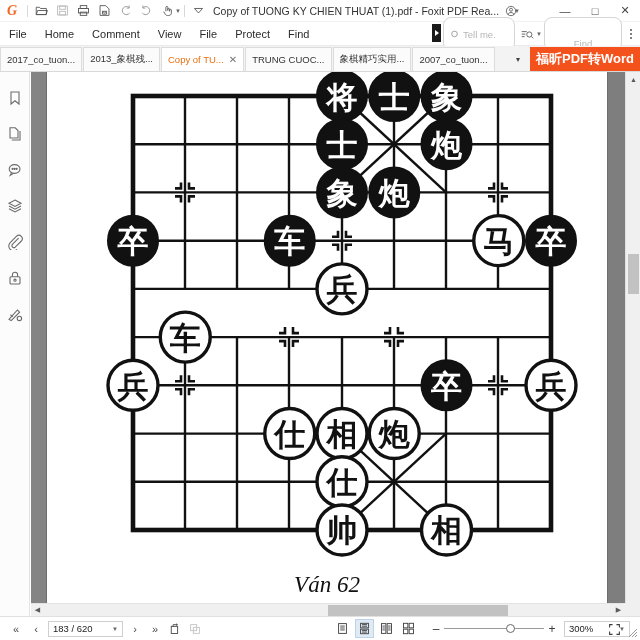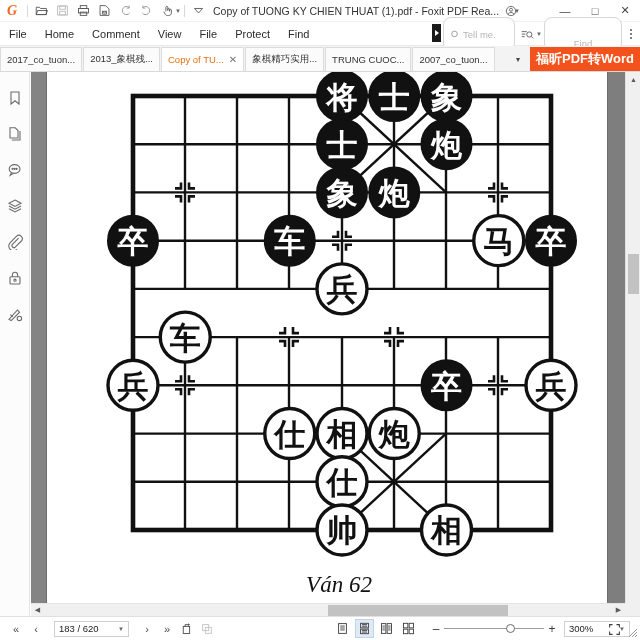--- a/index.html
+++ b/index.html
@@ -114,21 +114,21 @@
   .gutter-l { position:absolute; left:0; top:0; width:16px; height:544px; background:#848484; }
   .page {
     position:absolute; left:16px; top:0; width:560px; height:544px;
     background:#ffffff; box-shadow:0 0 0 1px #6d6d6d;
   }
 
   
   #board { position:absolute; left:0; top:0; }
 
   .caption {
-    position:absolute; left:12px; top:500px; width:560px; text-align:center;
+    position:absolute; left:0; top:500px; width:560px; text-align:center;
     font-family:"Liberation Serif", serif; font-size:23px; font-style:italic;
     color:#111; overflow:hidden; height:44px;
   }
 
   
   .vscroll {
     position:absolute; right:0; top:72px; width:15px; height:544px;
     background:#f0f0f0; border-left:1px solid #e0e0e0;
   }
   .vs-arrow { width:15px; height:14px; display:flex; align-items:center; justify-content:center;
@@ -147,21 +147,21 @@
   
   .statusbar {
     position:absolute; left:0; bottom:0; width:640px; height:24px;
     background:#ffffff; border-top:1px solid #e0e0e0;
     display:flex; align-items:center;
   }
   .sb-btn { width:20px; height:20px; display:flex; align-items:center; justify-content:center;
     color:#4a4a4a; font-size:11px; }
   .pagebox {
     width:75px; height:16px; border:1px solid #cfcfcf; background:#fff;
-    display:flex; align-items:center; padding:0 4px; margin:0 8px;
+    display:flex; align-items:center; padding:0 4px; margin:0 2px;
     font-size:9.5px; color:#222;
   }
   .pagebox .cv { margin-left:auto; font-size:6px; color:#666; }
   .sb-ico { width:20px; height:20px; display:flex; align-items:center; justify-content:center; color:#4a4a4a; }
   .viewmodes { position:absolute; left:333px; display:flex; gap:3px; align-items:center; }
   .vm { width:19px; height:19px; display:flex; align-items:center; justify-content:center; color:#3b3b3b; }
   .vm.sel { background:#dfeaf5; border:1px solid #bcd3e8; }
   .zoomwrap { position:absolute; left:430px; display:flex; align-items:center; gap:2px; }
   .zbtn { font-size:12px; color:#3b3b3b; width:12px; text-align:center; }
   .ztrack { width:100px; height:1px; background:#9a9a9a; position:relative; }
@@ -297,24 +297,24 @@
       <span>2017_co_tuon...</span>
     </div>
     <div class="dtab">
       <span>2013_象棋残...</span>
     </div>
     <div class="dtab active">
       <span>Copy of TU...</span>
       <span class="x">✕</span>
     </div>
     <div class="dtab">
+      <span>TRUNG CUOC...</span>
+    </div>
+    <div class="dtab">
       <span>象棋精巧实用...</span>
-    </div>
-    <div class="dtab">
-      <span>TRUNG CUOC...</span>
     </div>
     <div class="dtab">
       <span>2007_co_tuon...</span>
     </div>
     <div class="tabs-caret">▾</div>
     <div class="promo">福昕PDF转Word</div>
   </div>
 
   <div class="rail">
     <div class="rail-icon">

